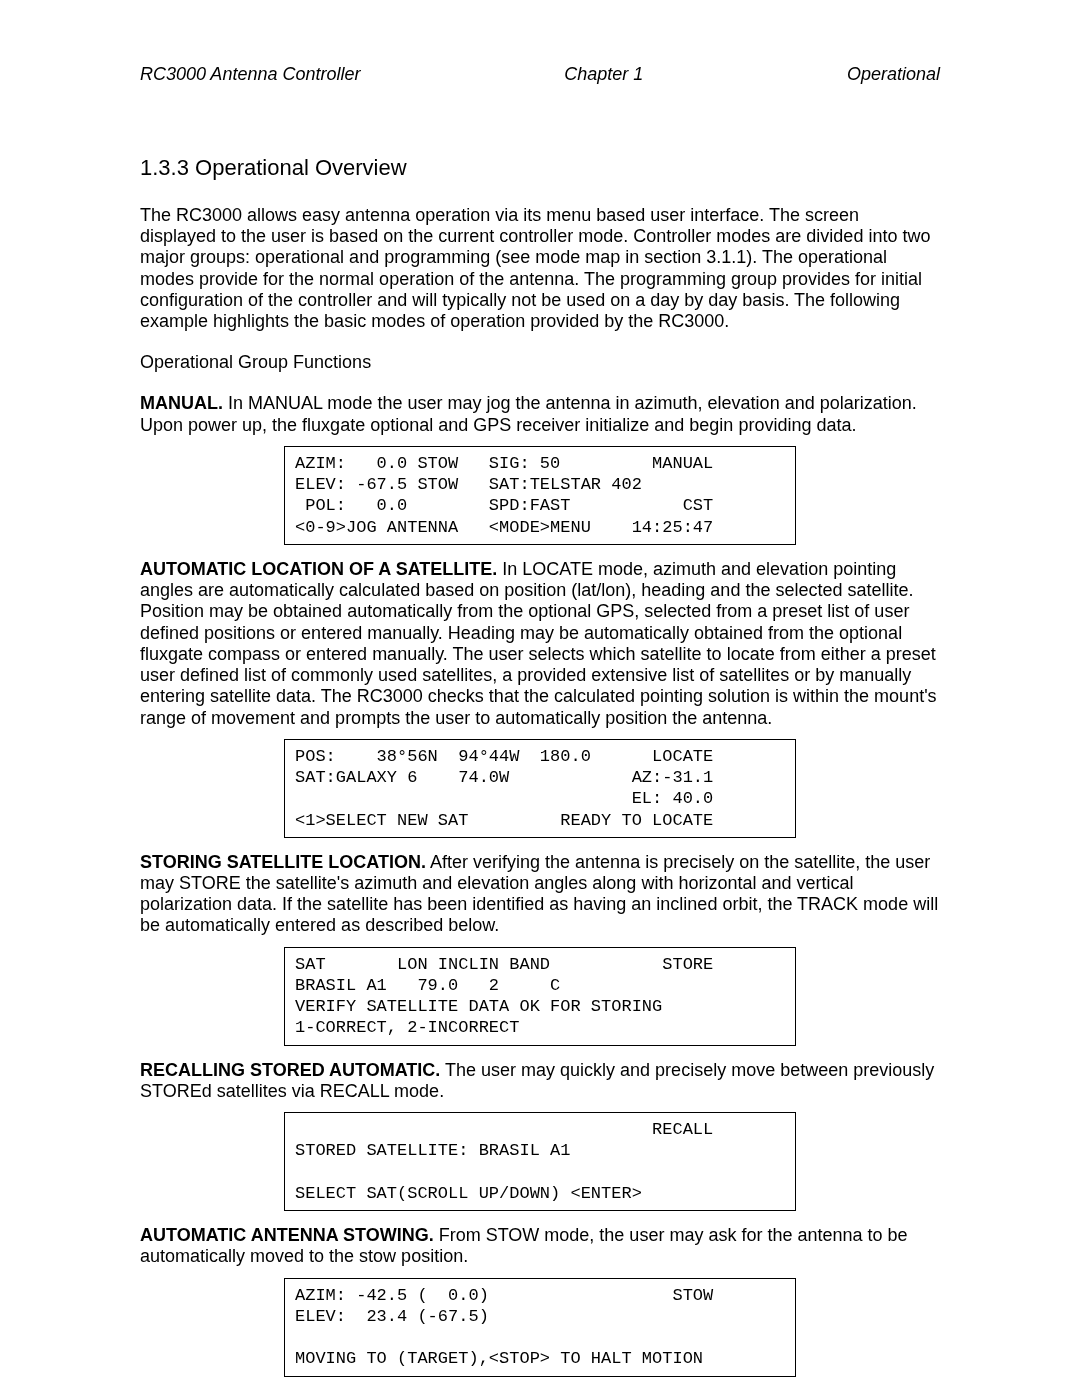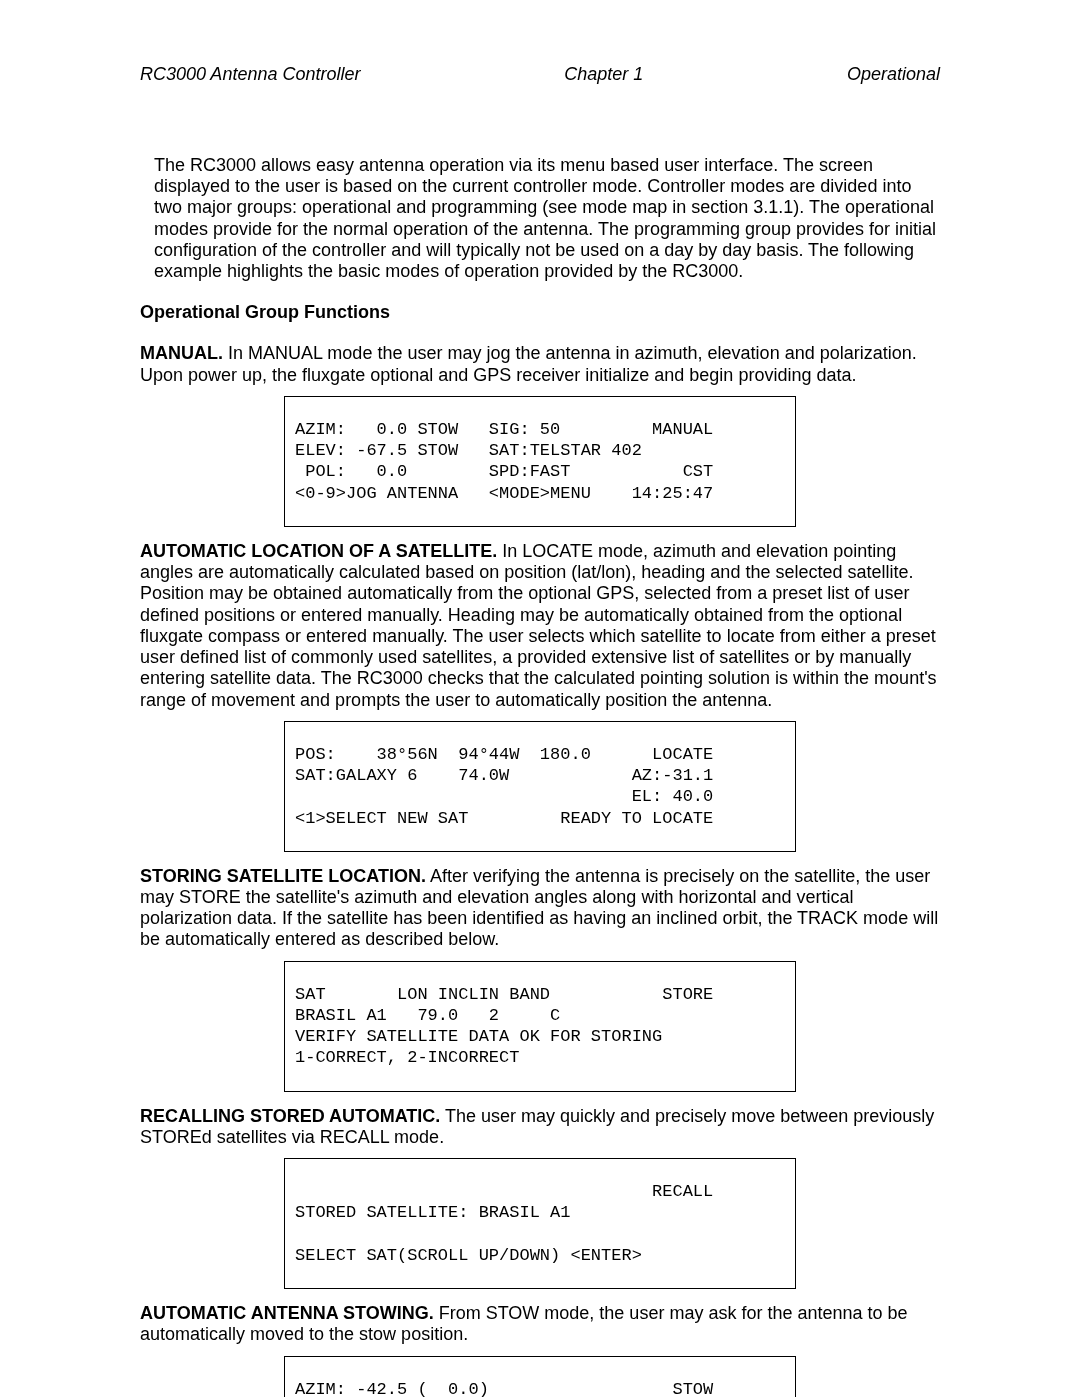--- a/index.html
+++ b/index.html
@@ -24,58 +24,59 @@
     margin-bottom: 70px;
   }
   h2.section-title {
     font-size: 22px;
     font-weight: normal;
     margin: 0 0 24px 0;
   }
   p {
     font-size: 18px;
     line-height: 1.18;
-    margin: 0 0 20px 14px;
+    margin: 0 0 20px 0;
   }
   .subhead {
-    font-weight: bold;
+    font-weight: normal;
     font-size: 18px;
     margin: 0 0 20px 0;
   }
   .feature {
     font-size: 18px;
     line-height: 1.18;
     margin: 0 0 10px 0;
   }
   .feature .lead {
     font-weight: bold;
   }
   .screen {
     width: 490px;
     margin: 4px auto 14px auto;
     border: 1px solid #000;
-    padding: 22px 10px;
+    padding: 6px 10px;
     font-family: "Courier New", Courier, monospace;
     font-size: 17px;
     line-height: 1.25;
     white-space: pre;
     overflow: hidden;
   }
 </style>
 </head>
 <body>
 
 <div class="page">
 
   <div class="header-line">
     <span>RC3000 Antenna Controller</span>
     <span>Chapter 1</span>
     <span>Operational</span>
   </div>
 
+  <h2 class="section-title">1.3.3 Operational Overview</h2>
 
   <p>The RC3000 allows easy antenna operation via its menu based user interface.  The screen displayed to the user is based on the current controller mode.  Controller modes are divided into two major groups: operational and programming (see mode map in section 3.1.1).  The operational modes provide for the normal operation of the antenna.  The programming group provides for initial configuration of the controller and will typically not be used on a day by day basis.  The following example highlights the basic modes of operation provided by the RC3000.</p>
 
   <div class="subhead">Operational Group Functions</div>
 
   <div class="feature">
     <span class="lead">MANUAL.</span><span> In MANUAL mode the user may jog the antenna in azimuth, elevation and polarization.  Upon power up, the fluxgate optional and GPS receiver initialize and begin providing data.</span>
   </div>
   <div class="screen">AZIM:   0.0 STOW   SIG: 50         MANUAL
 ELEV: -67.5 STOW   SAT:TELSTAR 402

